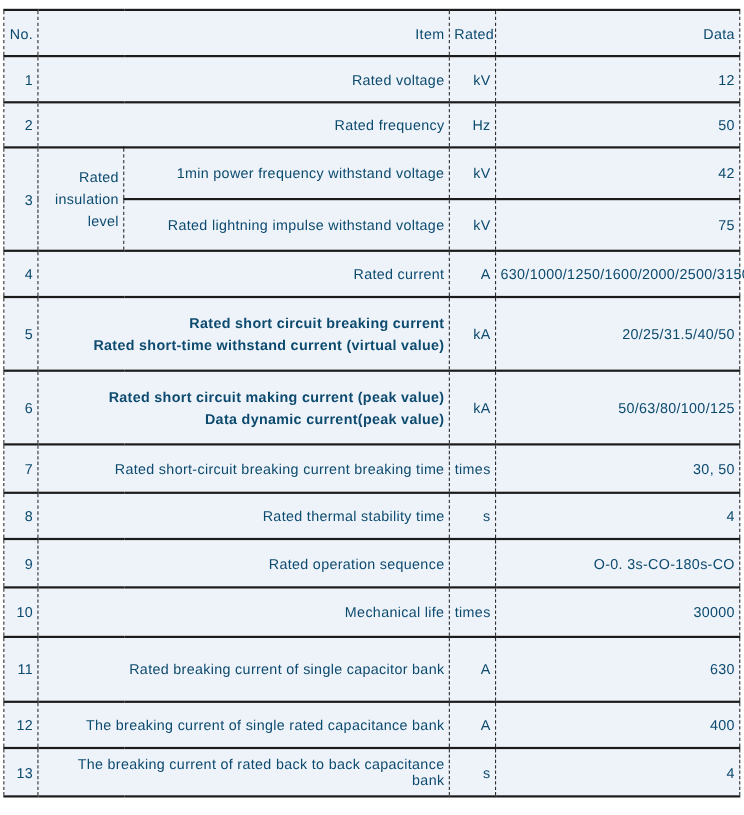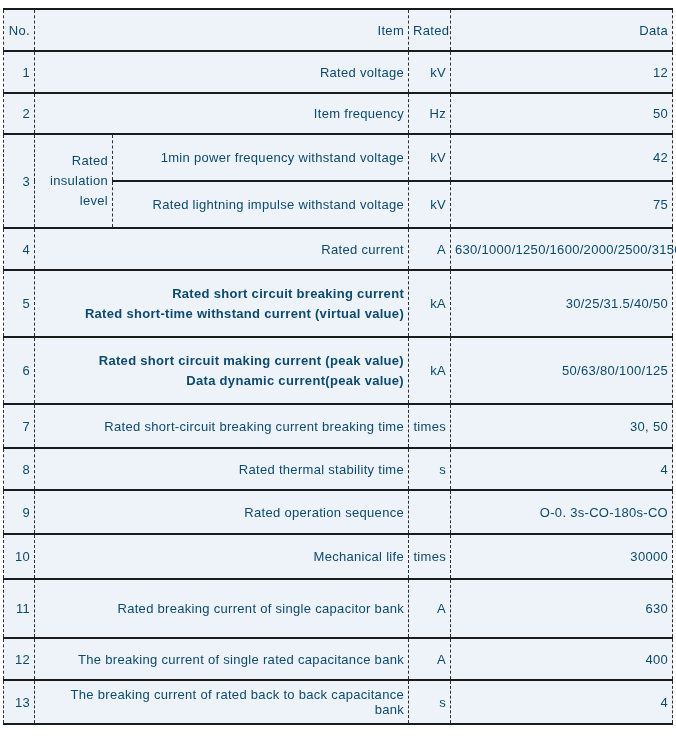--- a/index.html
+++ b/index.html
@@ -67,21 +67,21 @@
 
     <tr style="height:42px">
       <td class="no">1</td>
       <td colspan="2">Rated voltage</td>
       <td class="unit">kV</td>
       <td>12</td>
     </tr>
 
     <tr style="height:41px">
       <td class="no">2</td>
-      <td colspan="2">Item frequency</td>
+      <td colspan="2">Rated frequency</td>
       <td class="unit">Hz</td>
       <td>50</td>
     </tr>
 
     <tr style="height:47px">
       <td class="no" rowspan="2">3</td>
       <td class="group-cell" rowspan="2">Rated insulation level</td>
       <td>1min power frequency withstand voltage</td>
       <td class="unit">kV</td>
       <td>42</td>
@@ -99,21 +99,21 @@
       <td class="data-long">630/1000/1250/1600/2000/2500/3150/4000</td>
     </tr>
 
     <tr style="height:67px">
       <td class="no">5</td>
       <td colspan="2">
         <span class="line">Rated short circuit breaking current</span>
         <span class="line">Rated short-time withstand current (virtual value)</span>
       </td>
       <td class="unit">kA</td>
-      <td>30/25/31.5/40/50</td>
+      <td>20/25/31.5/40/50</td>
     </tr>
 
     <tr style="height:67px">
       <td class="no">6</td>
       <td colspan="2">
         <span class="line">Rated short circuit making current (peak value)</span>
         <span class="line">Data dynamic current(peak value)</span>
       </td>
       <td class="unit">kA</td>
       <td>50/63/80/100/125</td>

